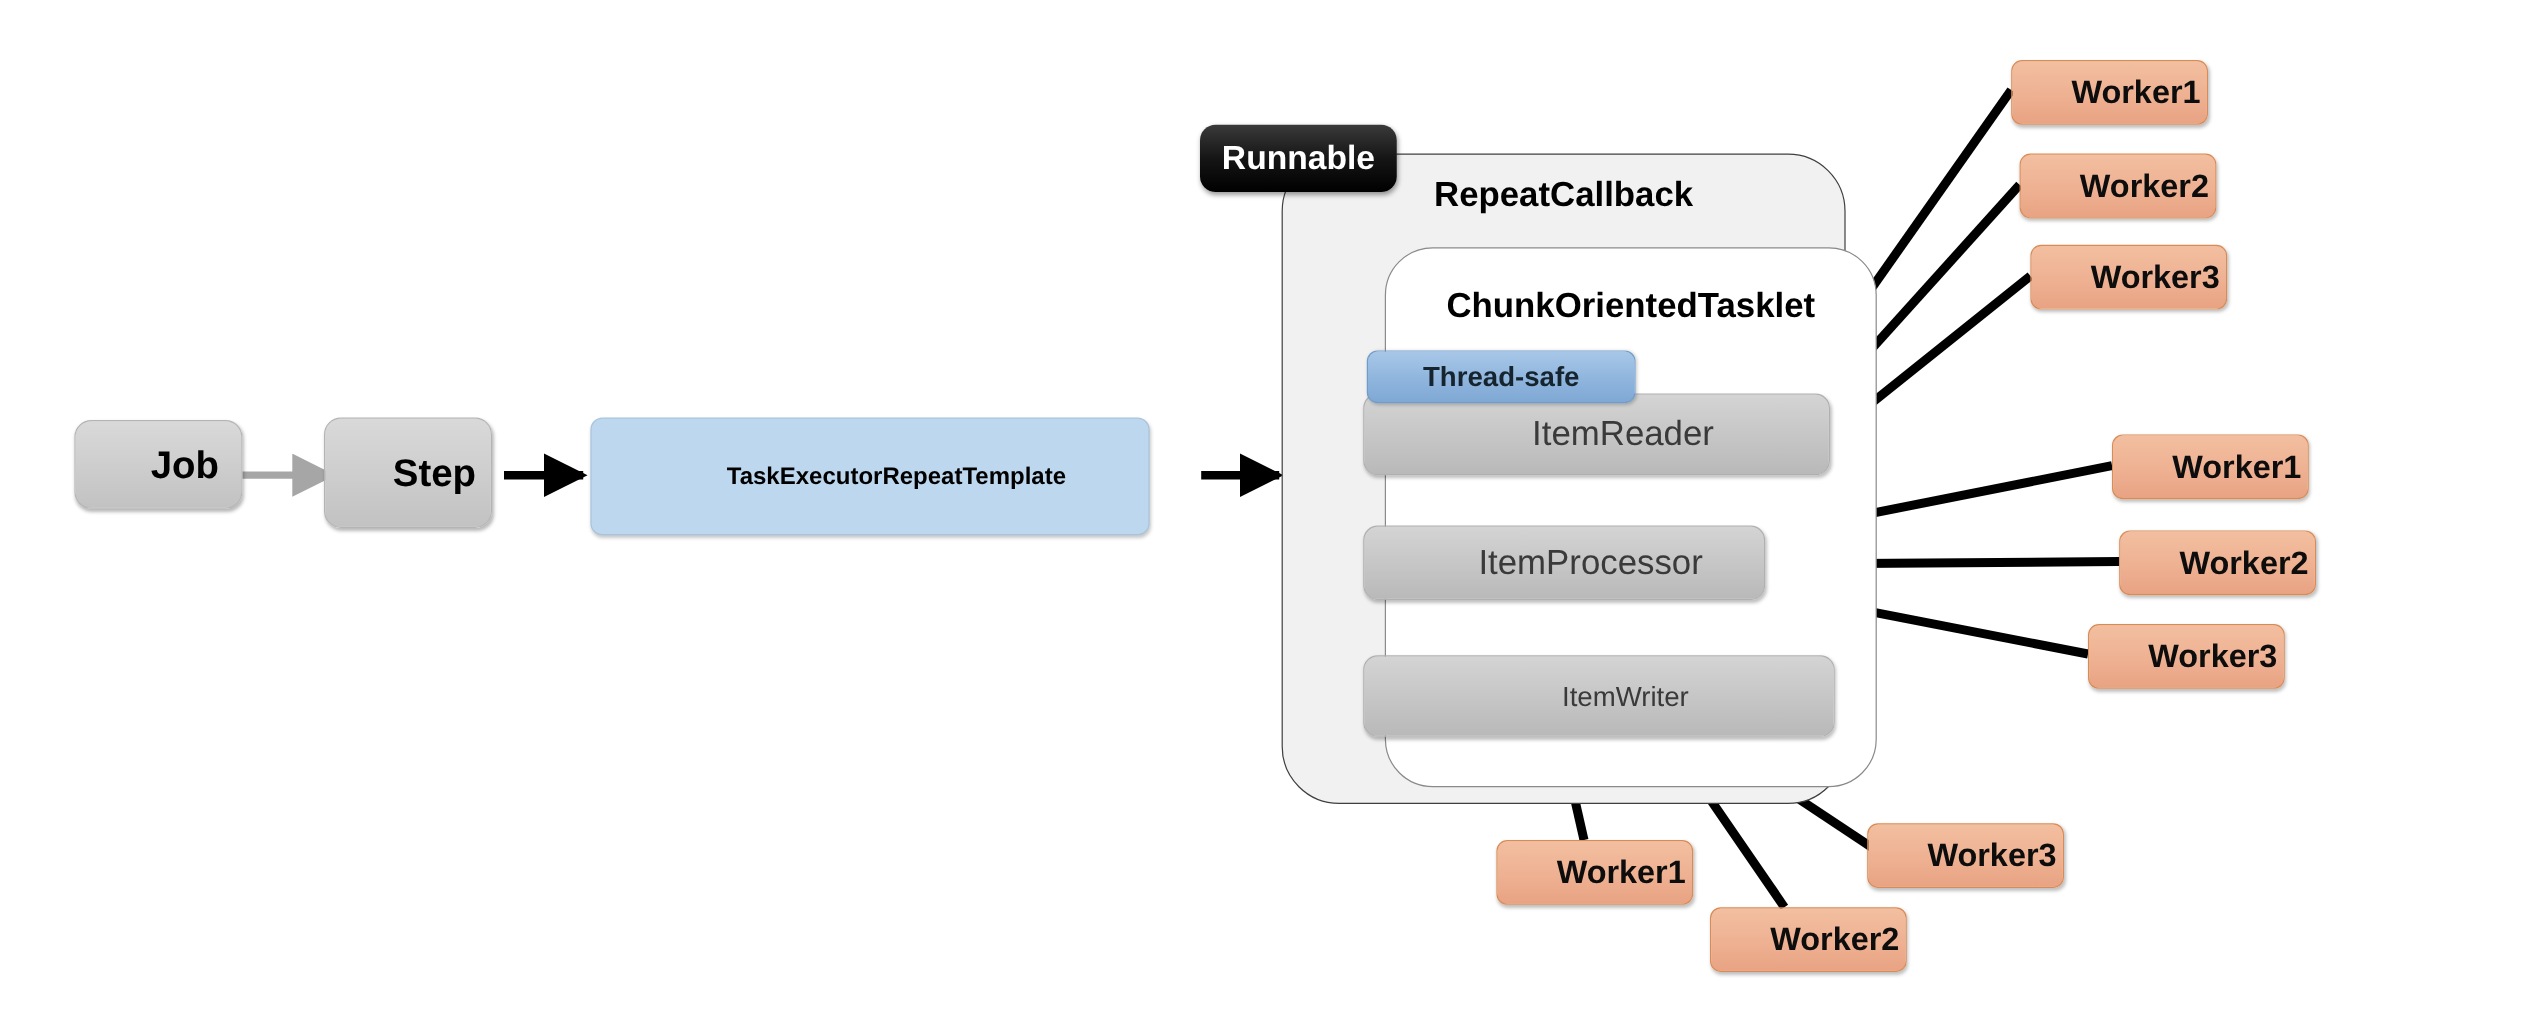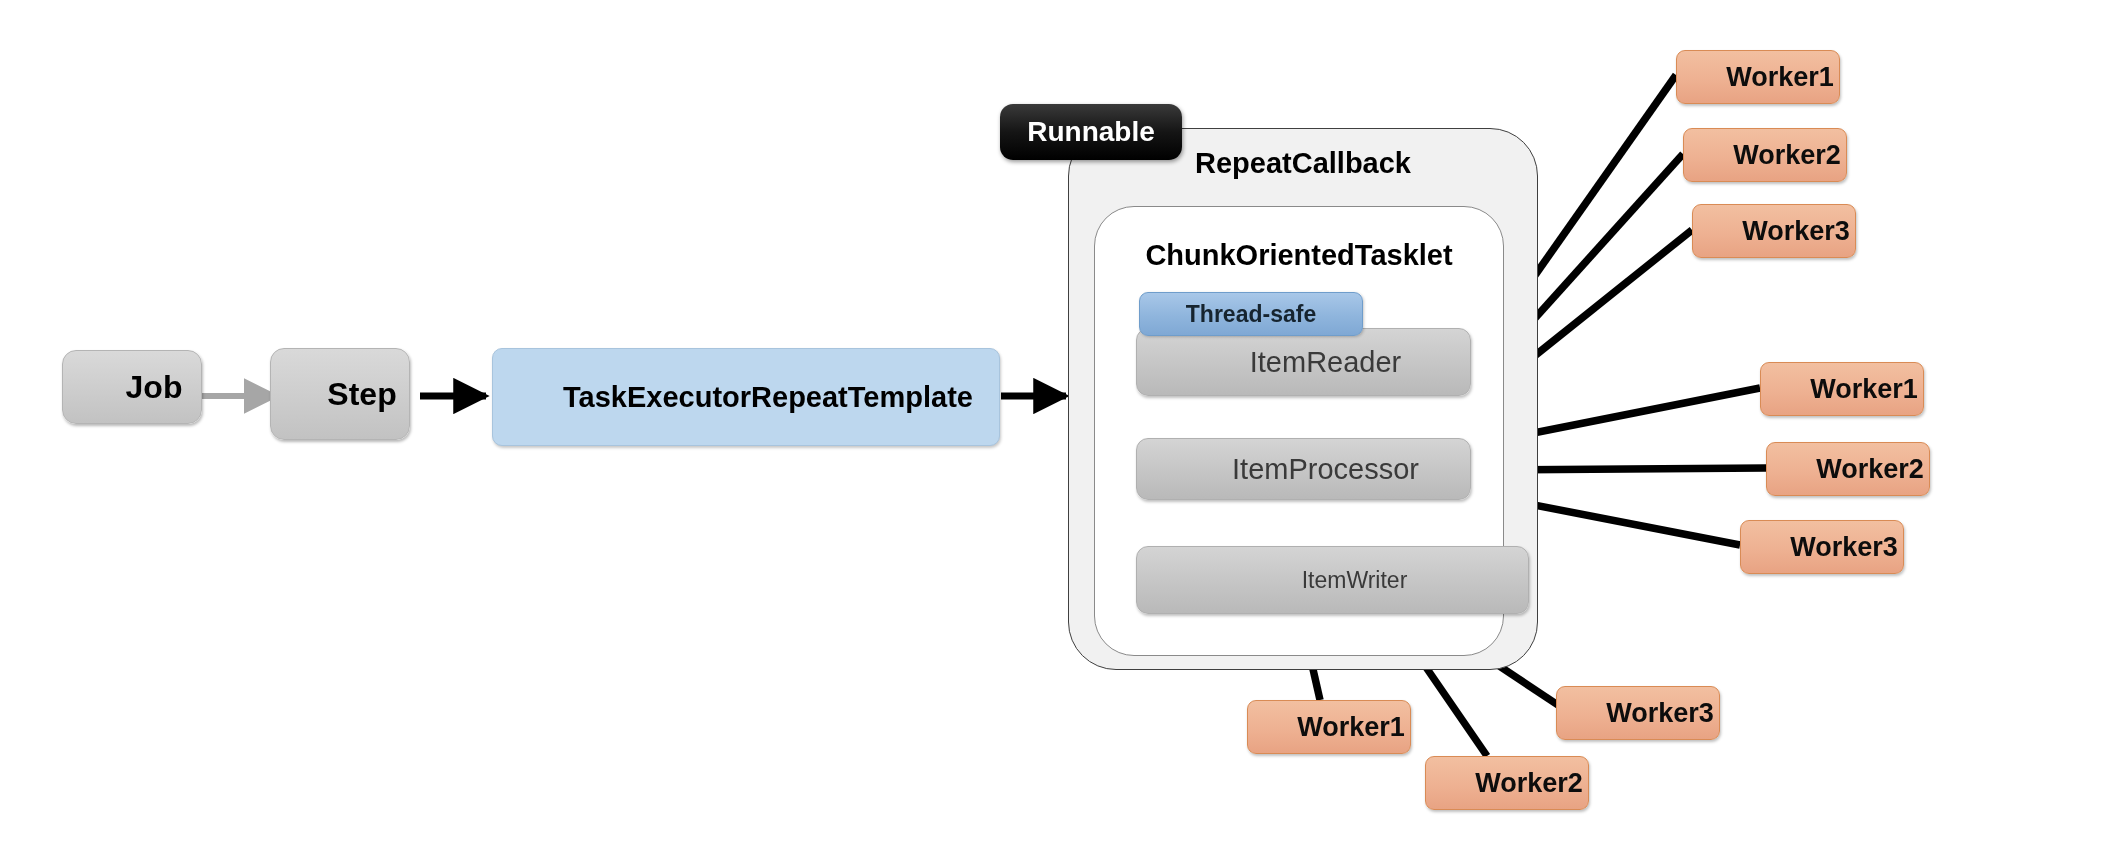--- a/index.html
+++ b/index.html
@@ -174,37 +174,37 @@
   </svg>
 
   <div class="node stage-node" style="left:62px; top:350px; width:140px; height:74px; font-size:32px;">
     <span>Job</span>
   </div>
 
   <div class="node stage-node" style="left:270px; top:348px; width:140px; height:92px; font-size:32px;">
     <span>Step</span>
   </div>
 
-  <div class="node blue-node" style="left:492px; top:348px; width:508px; height:98px; font-size:29px;">
+  <div class="node blue-node" style="left:492px; top:348px; width:466px; height:98px; font-size:20px;">
     <span>TaskExecutorRepeatTemplate</span>
   </div>
 
   <div class="outer-container" style="left:1068px; top:128px; width:470px; height:542px;">
     <div class="container-title" style="top:18px; font-size:29px;">RepeatCallback</div>
   </div>
 
-  <div class="badge-runnable" style="left:1000px; top:104px; width:182px; height:56px; font-size:28px;">
+  <div class="badge-runnable" style="left:1000px; top:104px; width:164px; height:56px; font-size:28px;">
     <span>Runnable</span>
   </div>
 
-  <div class="inner-container" style="left:1094px; top:206px; width:410px; height:450px;">
+  <div class="inner-container" style="left:1154px; top:206px; width:410px; height:450px;">
     <div class="container-title" style="top:32px; font-size:29px;">ChunkOrientedTasklet</div>
   </div>
 
-  <div class="node chunk-node" style="left:1136px; top:328px; width:335px; height:68px; font-size:29px;">
+  <div class="node chunk-node" style="left:1136px; top:328px; width:389px; height:68px; font-size:29px;">
     <span>ItemReader</span>
   </div>
 
   <div class="badge-threadsafe" style="left:1104px; top:292px; width:222px; height:42px; font-size:23px;">
     <span>Thread-safe</span>
   </div>
 
   <div class="node chunk-node" style="left:1136px; top:438px; width:335px; height:62px; font-size:29px;">
     <span>ItemProcessor</span>
   </div>

